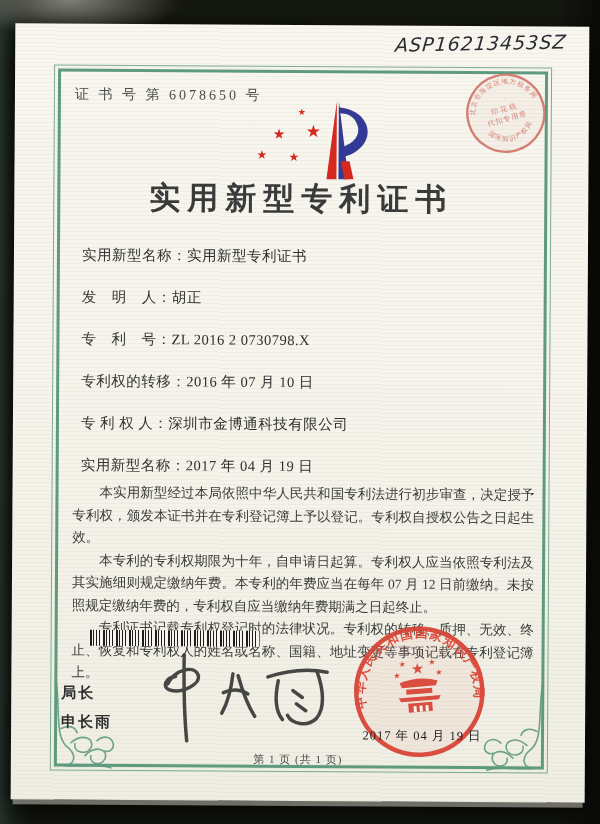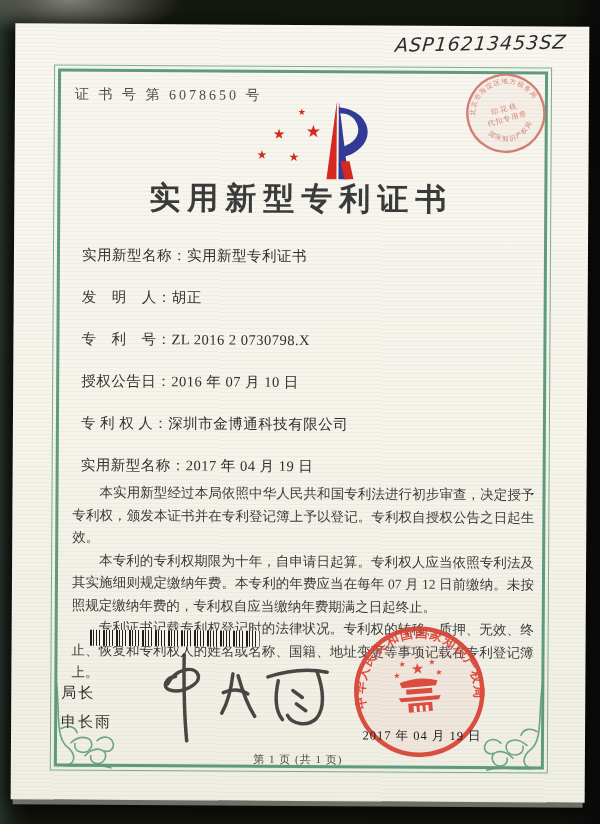--- a/index.html
+++ b/index.html
@@ -47,21 +47,21 @@
     position:absolute;left:60px;top:458px;width:462px;
     font-size:13.5px;line-height:22.5px;color:#3b3b3b;text-align:justify;
   }
   .body-text p{margin:0;text-indent:2em;}
   .barcode{
     position:absolute;left:78px;top:606px;width:170px;height:16px;
     background:repeating-linear-gradient(90deg,
       #1d1d1d 0 2px,#f6f4ec 2px 3px,#1d1d1d 3px 4px,#f6f4ec 4px 6px,
       #1d1d1d 6px 7px,#f6f4ec 7px 9px,#1d1d1d 9px 10.5px,#f6f4ec 10.5px 13px);
   }
-  .signer{position:absolute;left:50px;top:655px;font-size:15px;color:#2e2e2e;line-height:29px;letter-spacing:2px;}
+  .signer{position:absolute;left:50px;top:655px;font-size:15px;color:#2e2e2e;line-height:29px;letter-spacing:2px;font-weight:bold;}
   .signature{position:absolute;left:128px;top:622px;width:205px;height:98px;transform:rotate(-2deg);}
   .seal{position:absolute;left:338px;top:596px;width:140px;height:140px;transform:rotate(-5deg);opacity:0.93;}
   .seal-date{
     position:absolute;left:345px;top:702px;width:132px;text-align:center;
     font-size:12.5px;letter-spacing:1px;color:#1d1d1d;z-index:5;
   }
   .footer{
     position:absolute;left:0;top:727px;width:100%;text-align:center;
     font-size:11px;color:#4a4a4a;letter-spacing:1px;
   }
@@ -127,21 +127,21 @@
     <div class="field-row">
       <span class="field-label">实用新型名称：</span><span class="field-value">实用新型专利证书</span>
     </div>
     <div class="field-row">
       <span class="field-label">发　明　人：</span><span class="field-value">胡正</span>
     </div>
     <div class="field-row">
       <span class="field-label">专　利　号：</span><span class="field-value">ZL 2016 2 0730798.X</span>
     </div>
     <div class="field-row">
-      <span class="field-label">授权公告日：</span><span class="field-value">2016 年 07 月 10 日</span>
+      <span class="field-label">专利权的转移：</span><span class="field-value">2016 年 07 月 10 日</span>
     </div>
     <div class="field-row">
       <span class="field-label">专 利 权 人：</span><span class="field-value">深圳市金博通科技有限公司</span>
     </div>
     <div class="field-row">
       <span class="field-label">实用新型名称：</span><span class="field-value">2017 年 04 月 19 日</span>
     </div>
   </div>
 
   <div class="body-text">

